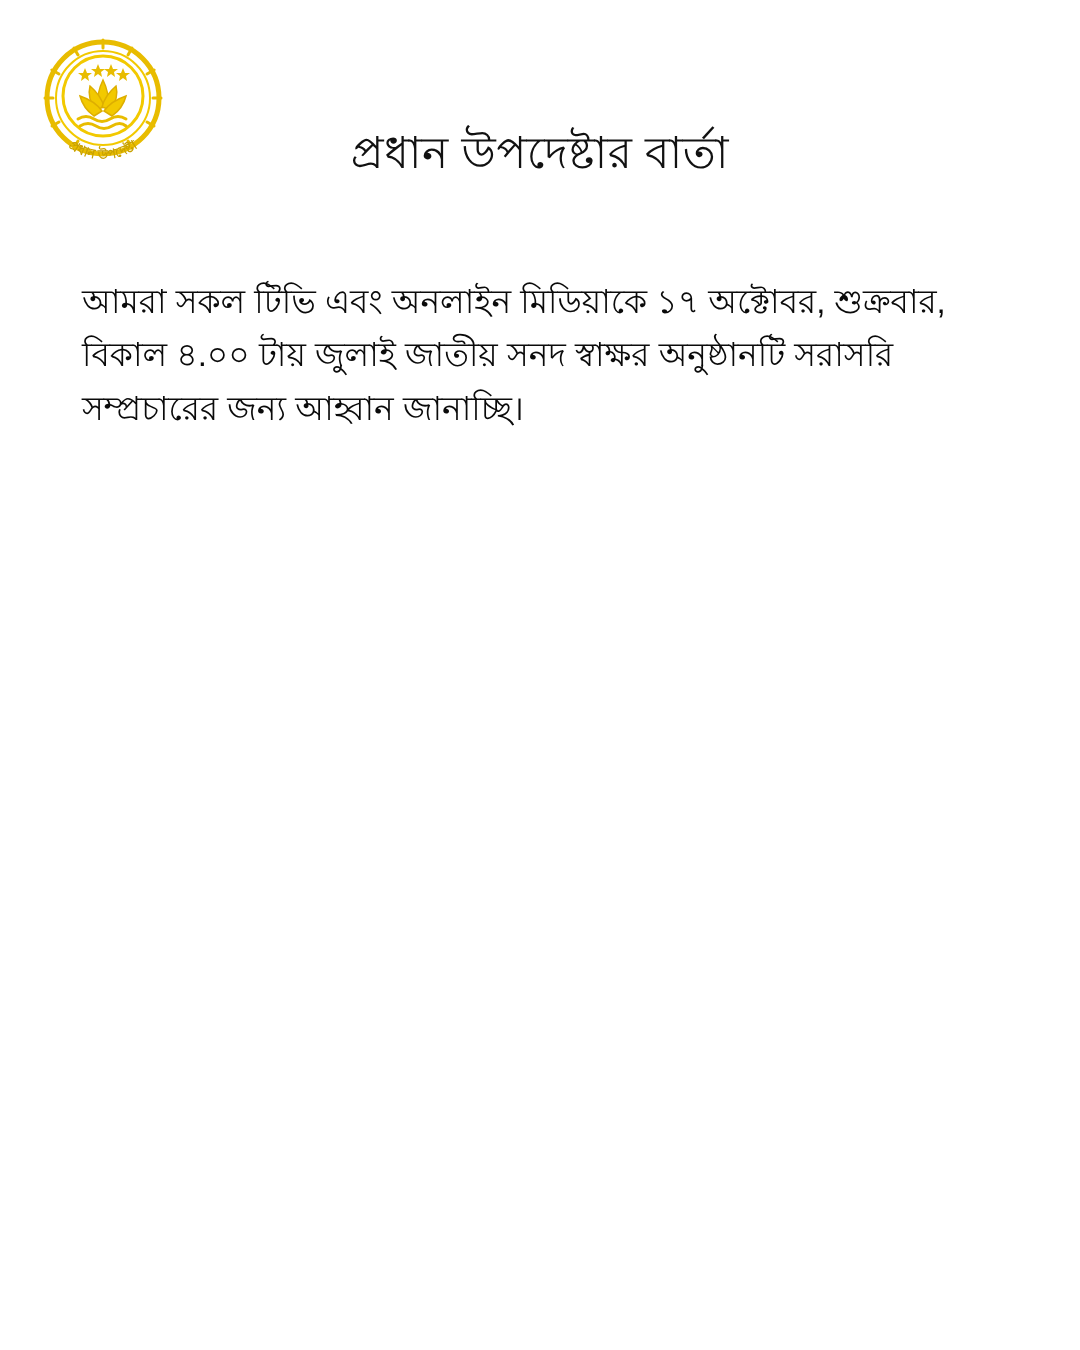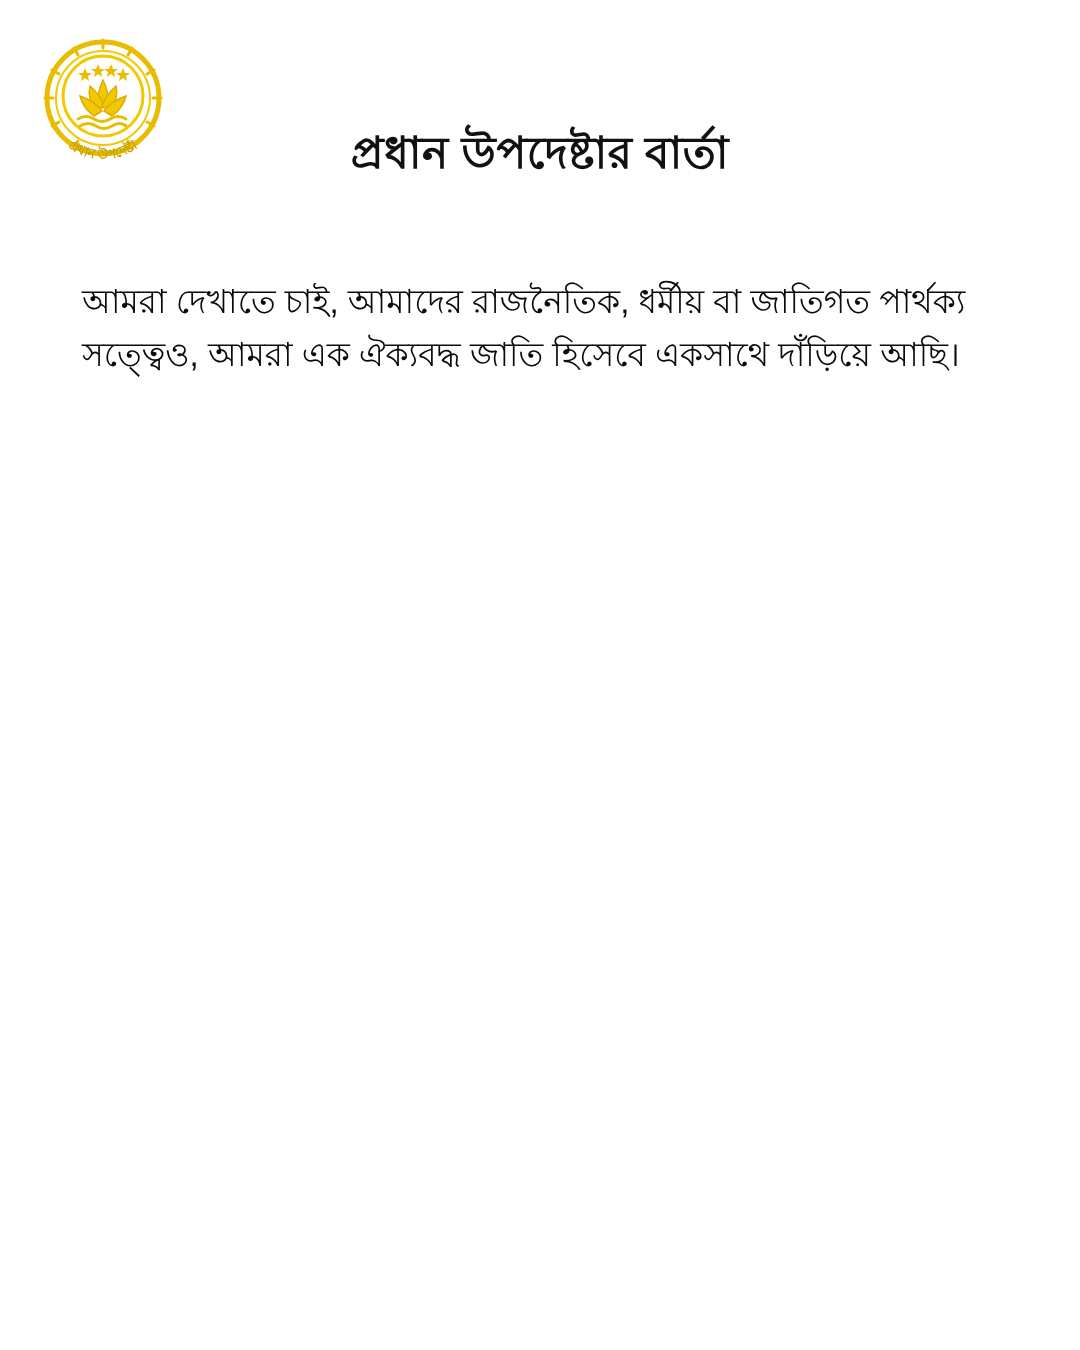--- a/index.html
+++ b/index.html
@@ -39,21 +39,21 @@
   }
 
   
   .title {
     position: absolute;
     top: 125px;
     left: 0;
     width: 1080px;
     text-align: center;
     font-size: 44px;
-    font-weight: bold;
+    font-weight: normal;
     letter-spacing: 0.5px;
     color: #111111;
     line-height: 1.25;
   }
 
   
   .body-text {
     position: absolute;
     top: 275px;
     left: 82px;
@@ -124,16 +124,16 @@
       </defs>
       <text font-family="'Liberation Sans', sans-serif" font-size="13" font-weight="bold" fill="#C9A200">
         <textPath href="#capArc" startOffset="50%" text-anchor="middle">প্রধান উপদেষ্টা</textPath>
       </text>
     </svg>
   </div>
 
   <div class="title">প্রধান উপদেষ্টার বার্তা</div>
 
   <div class="body-text">
-    <p class="para">আমরা দেখাতে চাই, আমাদের রাজনৈতিক, ধর্মীয় বা জাতিগত পার্থক্য সত্ত্বেও, আমরা এক ঐক্যবদ্ধ জাতি হিসেবে একসাথে দাঁড়িয়ে আছি।</p>
+    <p class="para">আমরা সকল টিভি এবং অনলাইন মিডিয়াকে ১৭ অক্টোবর, শুক্রবার, বিকাল ৪.০০ টায় জুলাই জাতীয় সনদ স্বাক্ষর অনুষ্ঠানটি সরাসরি সম্প্রচারের জন্য আহ্বান জানাচ্ছি।</p>
   </div>
 
 </div>
 
 </body></html>

